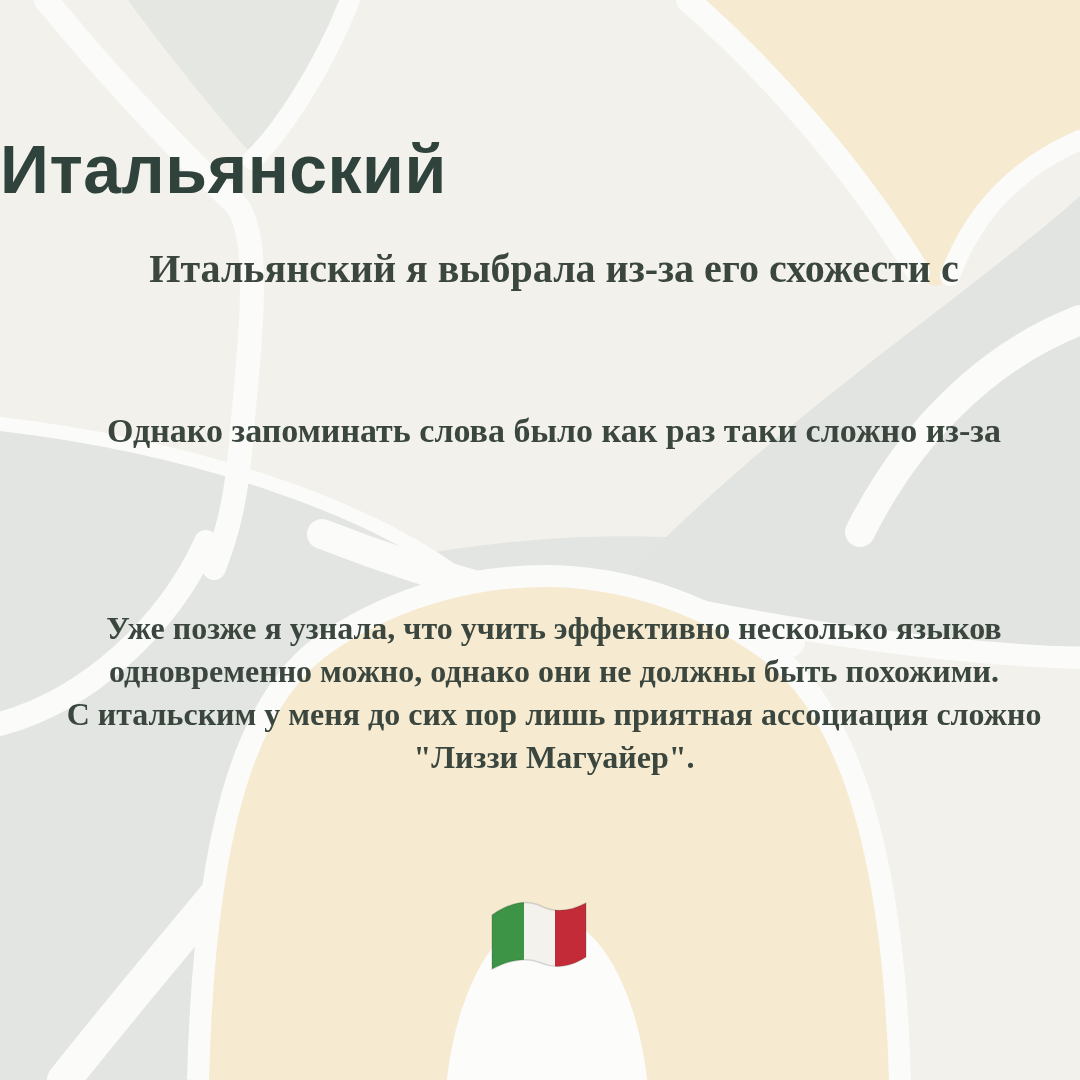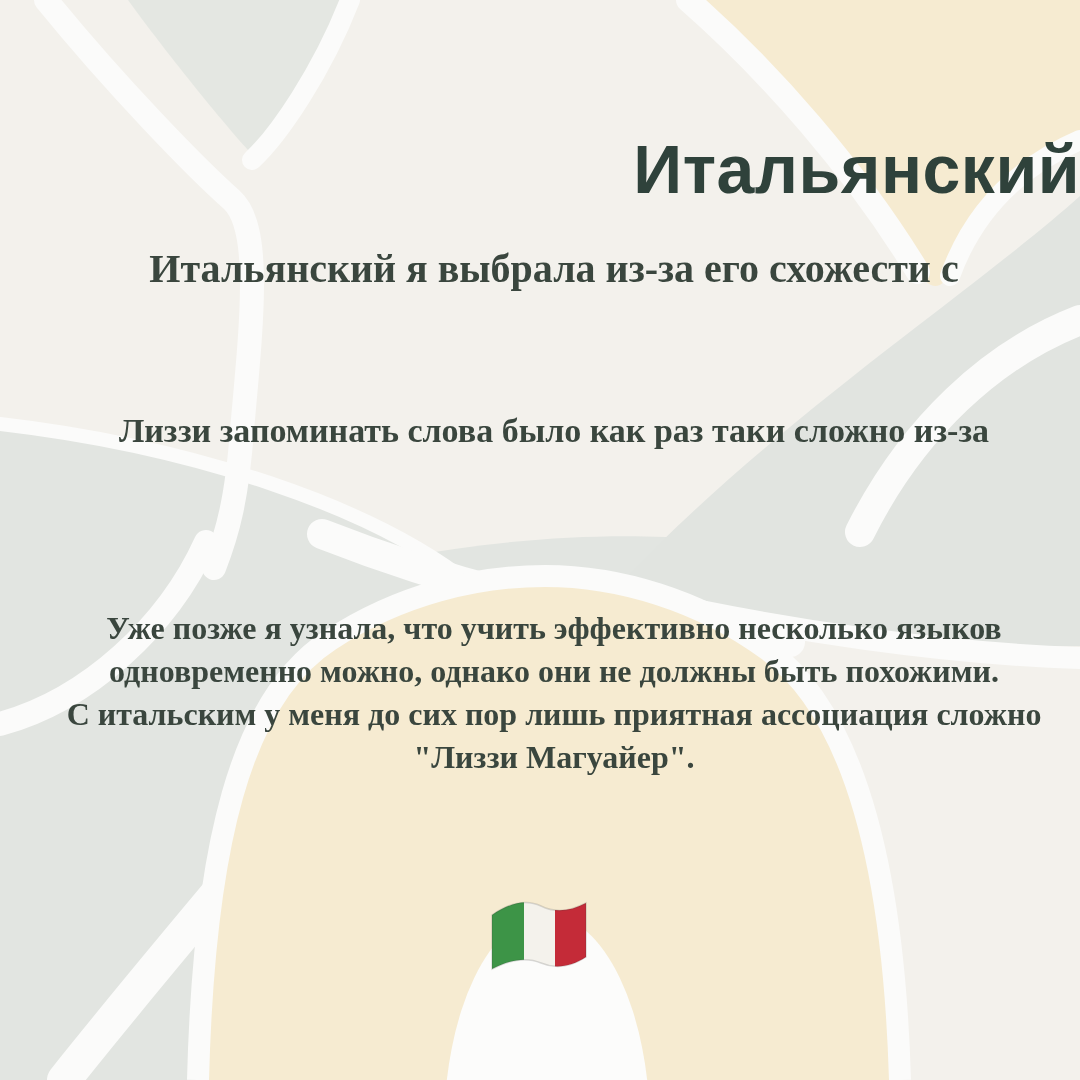--- a/index.html
+++ b/index.html
@@ -7,21 +7,21 @@
     position:relative;
     width:1080px;height:1080px;
     overflow:hidden;
     background:#f3f1ec;
     font-family:"Liberation Serif", serif;
   }
   .bg{position:absolute;inset:0;width:1080px;height:1080px;}
   .content{position:absolute;inset:0;}
   .title{
     position:absolute;top:128px;left:0;width:1080px;
-    display:flex;justify-content:flex-end;
+    display:flex;justify-content:flex-start;
     font-family:"Liberation Sans", sans-serif;
     font-weight:700;font-size:68px;line-height:82px;
     color:#2f423b;letter-spacing:0.5px;
   }
   .para{position:absolute;left:16px;width:1076px;color:#3a463e;font-weight:700;}
   .para .line{display:flex;justify-content:center;}
   .para .line span{white-space:nowrap;}
   .p1{top:240px;font-size:40px;line-height:57px;}
   .p2{top:407px;font-size:34px;line-height:47px;}
   .p3{top:607px;font-size:32px;line-height:43px;}
@@ -73,21 +73,21 @@
     </div>
 
     <div class="para p1">
       <div class="line">
           <span>Итальянский я выбрала из-за его схожести с</span>
         </div>
     </div>
 
     <div class="para p2">
       <div class="line">
-          <span>Лиззи запоминать слова было как раз таки сложно из-за</span>
+          <span>Однако запоминать слова было как раз таки сложно из-за</span>
         </div>
     </div>
 
     <div class="para p3">
       <div class="line">
           <span>Уже позже я узнала, что учить эффективно несколько языков</span>
         </div>
       <div class="line">
           <span>одновременно можно, однако они не должны быть похожими.</span>
         </div>

